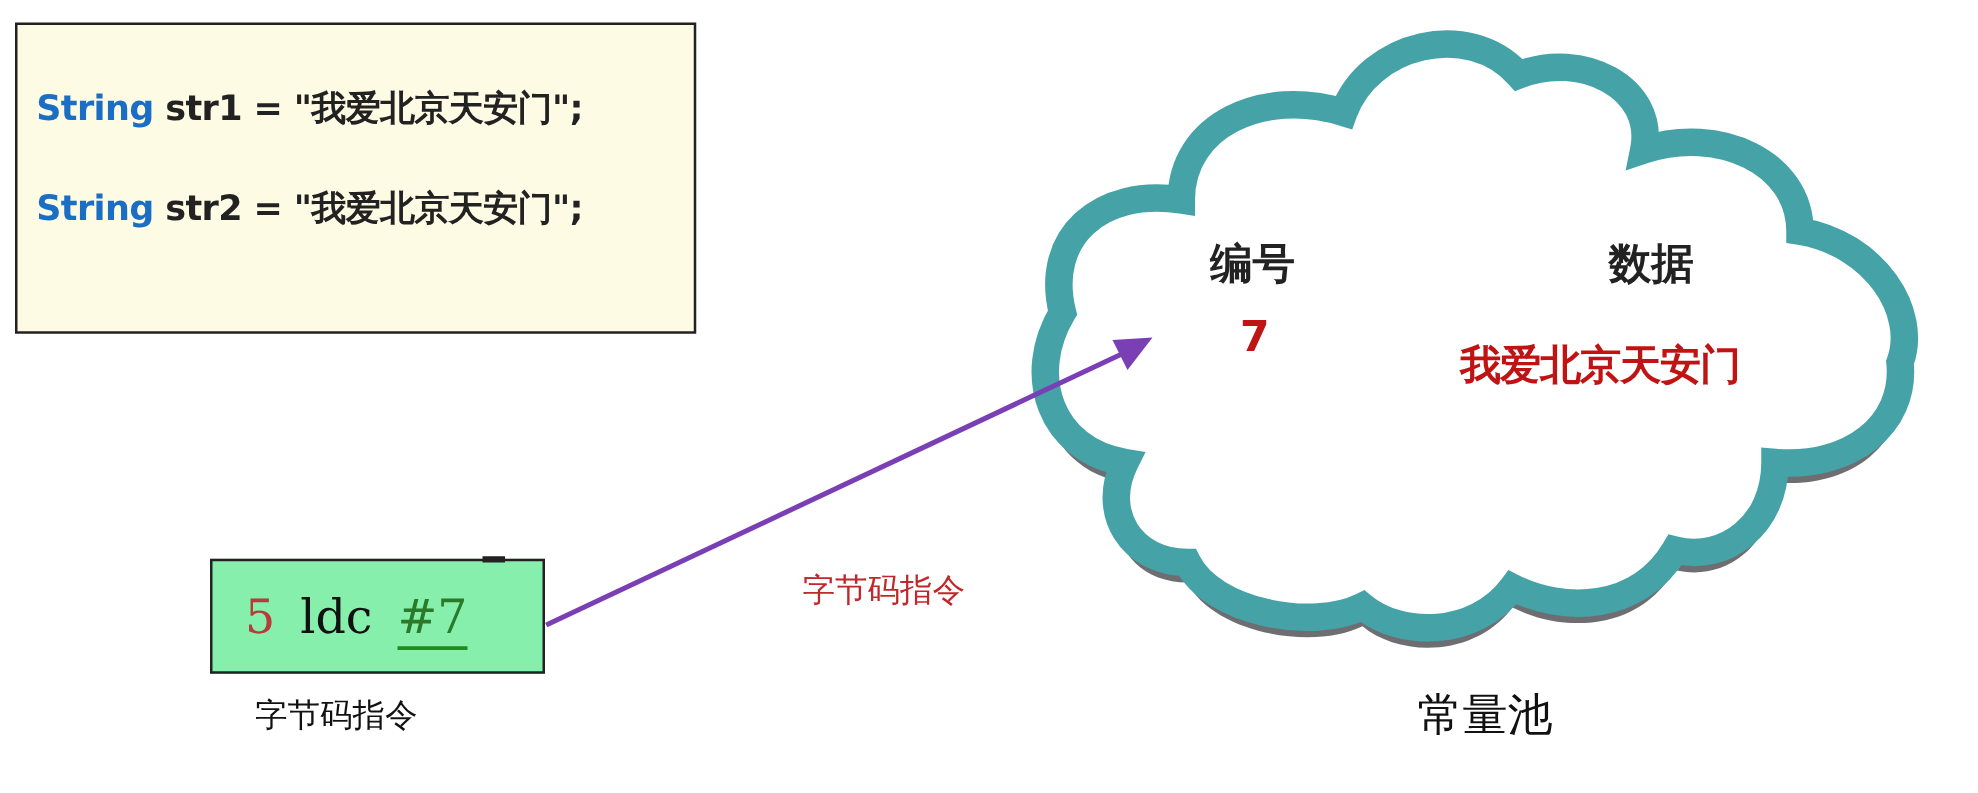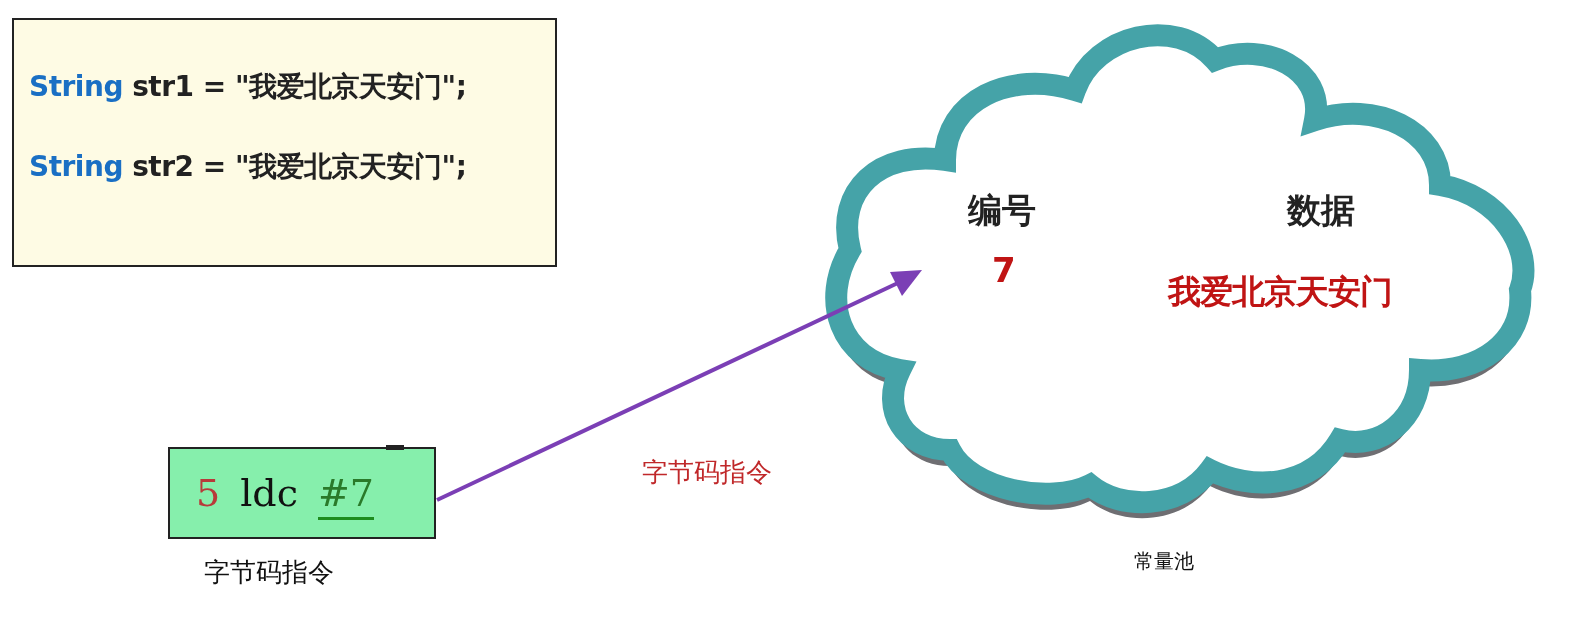--- a/index.html
+++ b/index.html
@@ -46,21 +46,21 @@
   }
 
   svg.overlay { position: absolute; left: 0; top: 0; }
 
   .cloud-text { position: absolute; font-weight: bold; white-space: nowrap; }
   .hdr-id   { left: 968px; top: 188px; font-size: 34px; color: #222; }
   .hdr-data { left: 1250px; top: 188px; font-size: 34px; color: #222; margin-left: 37px; }
   .val-id   { left: 992px; top: 250px; font-size: 34px; color: #c01414; }
   .val-data { left: 1168px; top: 250px; font-size: 33px; color: #c01414; letter-spacing: -1px; margin-top: 20px; }
   .pool-label {
-    position: absolute; left: 1134px; top: 548px; font-size: 20px; color: #111;
+    position: absolute; left: 1134px; top: 548px; font-size: 36px; color: #111;
   }
 </style>
 </head>
 <body>
 
 <div class="code-box">
   <div class="code-line line1"><span class="kw">String</span><span> str1 = "我爱北京天安门";</span></div>
   <div class="code-line line2"><span class="kw">String</span><span> str2 = "我爱北京天安门";</span></div>
 </div>
 

